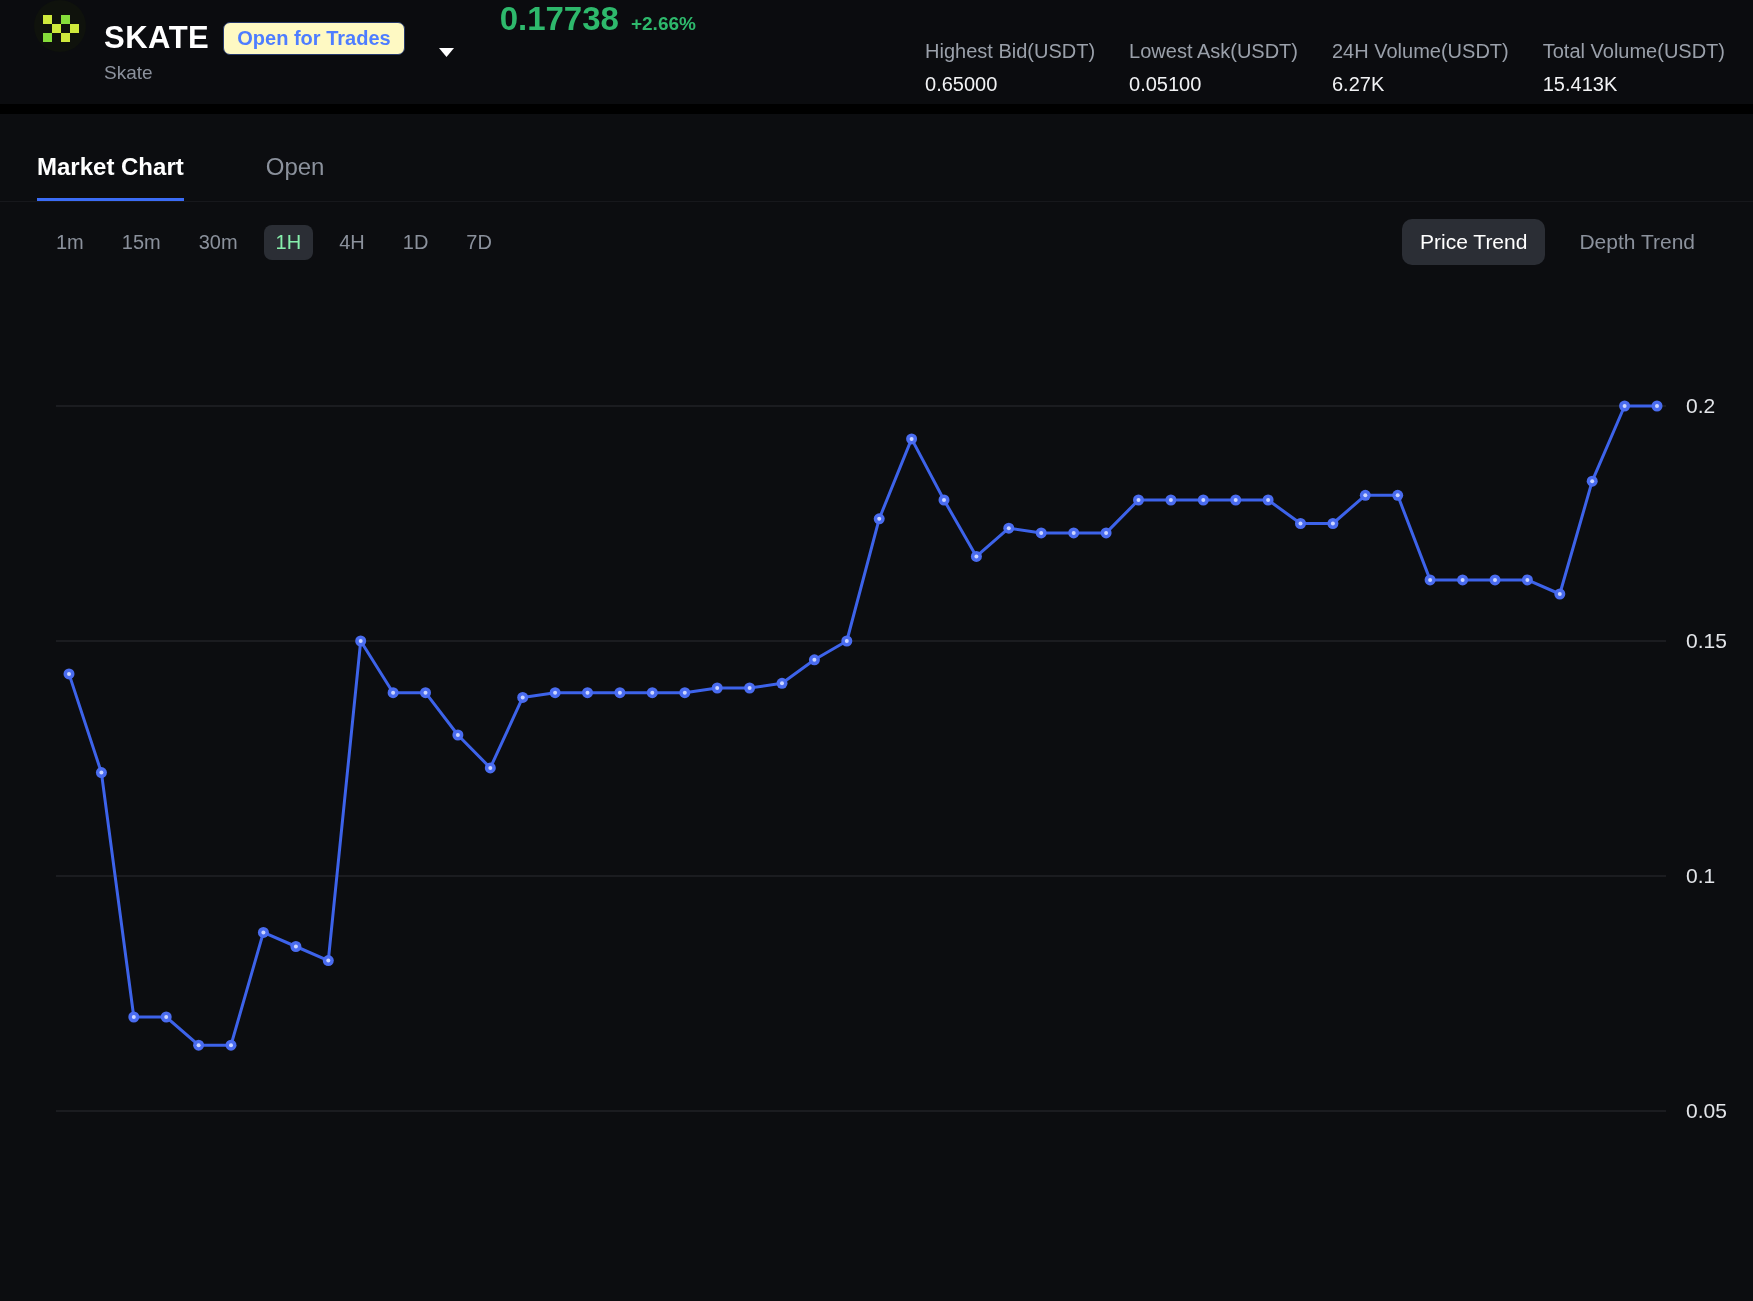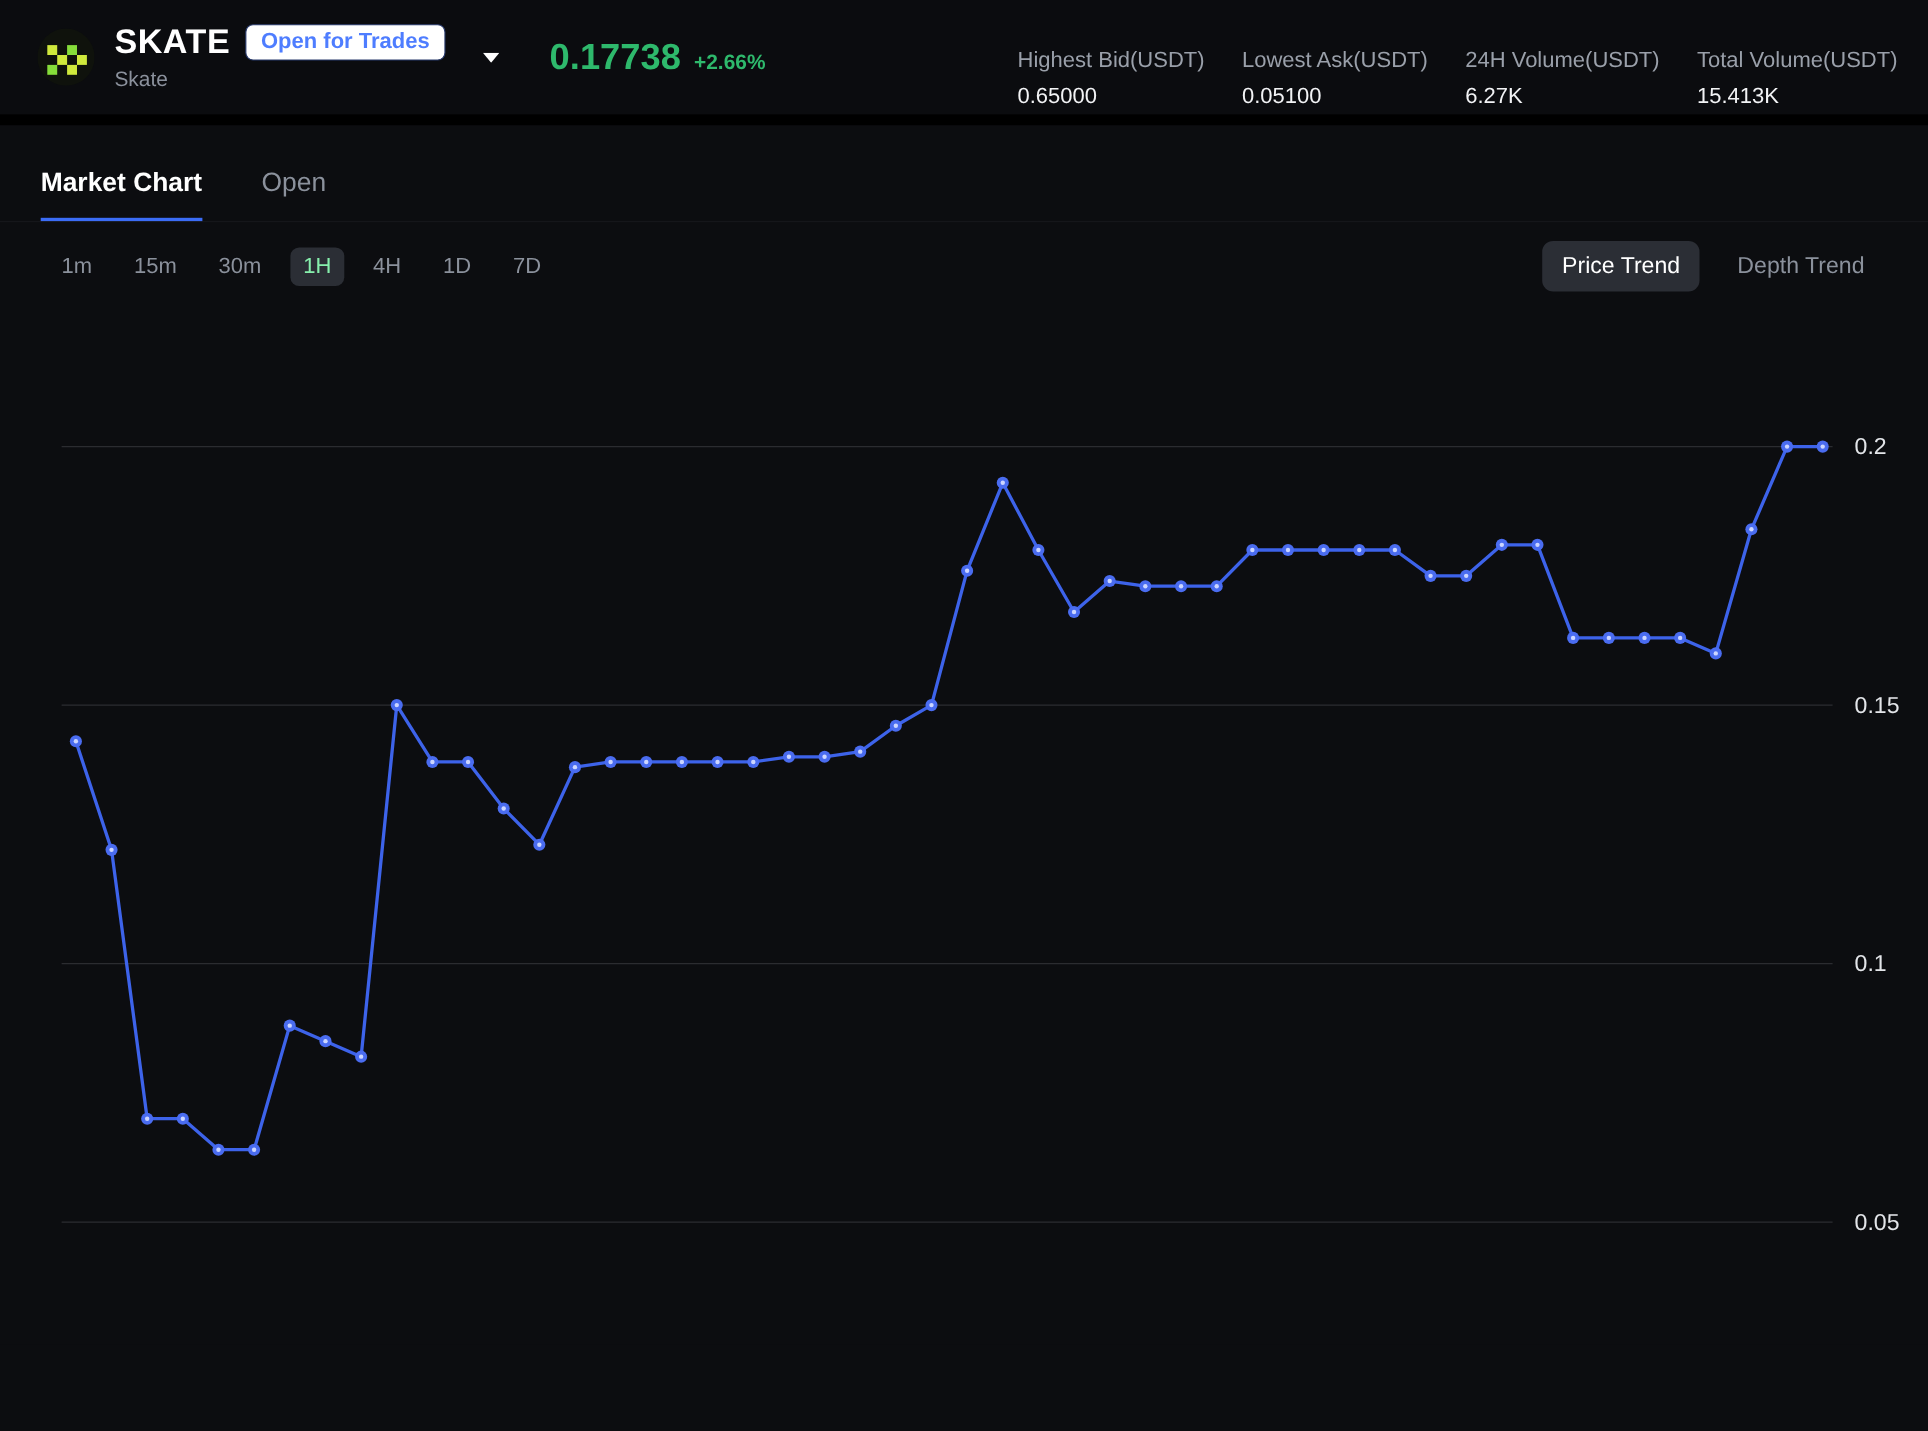--- a/index.html
+++ b/index.html
@@ -5,46 +5,46 @@
   * { margin:0; padding:0; box-sizing:border-box; }
   html,body { background:#0c0d10; }
   body {
     width:1753px; height:1301px; overflow:hidden;
     font-family:"Liberation Sans", sans-serif;
     color:#fff;
   }
   
   .header {
     height:104px; background:#0b0c0f;
-    display:flex; align-items:center;
+    display:flex; 
     padding:0 28px 0 34px;
   }
   .separator { height:10px; background:#000; }
   .logo { width:52px; height:52px; margin-right:18px; flex:0 0 auto; }
   .token-block { display:flex; flex-direction:column; justify-content:center; }
   .token-row { display:flex; align-items:center; gap:14px; }
   .token-symbol { font-size:31px; font-weight:bold; letter-spacing:0.5px; }
   .badge {
     font-size:20px; font-weight:bold; color:#4e7dff;
-    background:#ffffff; border:1px solid #27396b;
+    background:#fef9c3; border:1px solid #27396b;
     padding:4px 13px; border-radius:7px;
   }
   .token-name { font-size:19px; color:#8b919c; margin-top:6px; }
   .caret { margin-left:34px; margin-right:46px; display:flex; align-items:center; cursor:pointer; }
   .price-block { display:flex; align-items:baseline; gap:12px; }
   .price { font-size:33px; font-weight:bold; color:#2eb96c; }
   .change { font-size:19px; font-weight:bold; color:#2eb96c; }
   .stats { margin-left:auto; display:flex; gap:34px; }
   .stat { display:flex; flex-direction:column; gap:10px;margin-top:40px; }
   .stat-label { font-size:20px; color:#9aa0aa; }
   .stat-value { font-size:20px; color:#f2f3f5; }
   
   .main { background:#0c0d10; }
   .tabs {
-    display:flex; gap:54px; padding:0 37px; height:88px;
+    display:flex; gap:82px; padding:0 37px; height:88px;
     align-items:flex-end; border-bottom:1px solid #17181c;
   }
   .tab { font-size:24px; color:#8b919c; padding-bottom:17px; cursor:pointer; border-bottom:3px solid transparent; }
   .tab.active { color:#fff; font-weight:bold; border-bottom:3px solid #3b6cf6; }
   
   .controls {
     height:80px; display:flex; align-items:center;
     padding:0 40px 0 44px; justify-content:space-between;
   }
   .timeframes { display:flex; align-items:center; gap:14px; }

